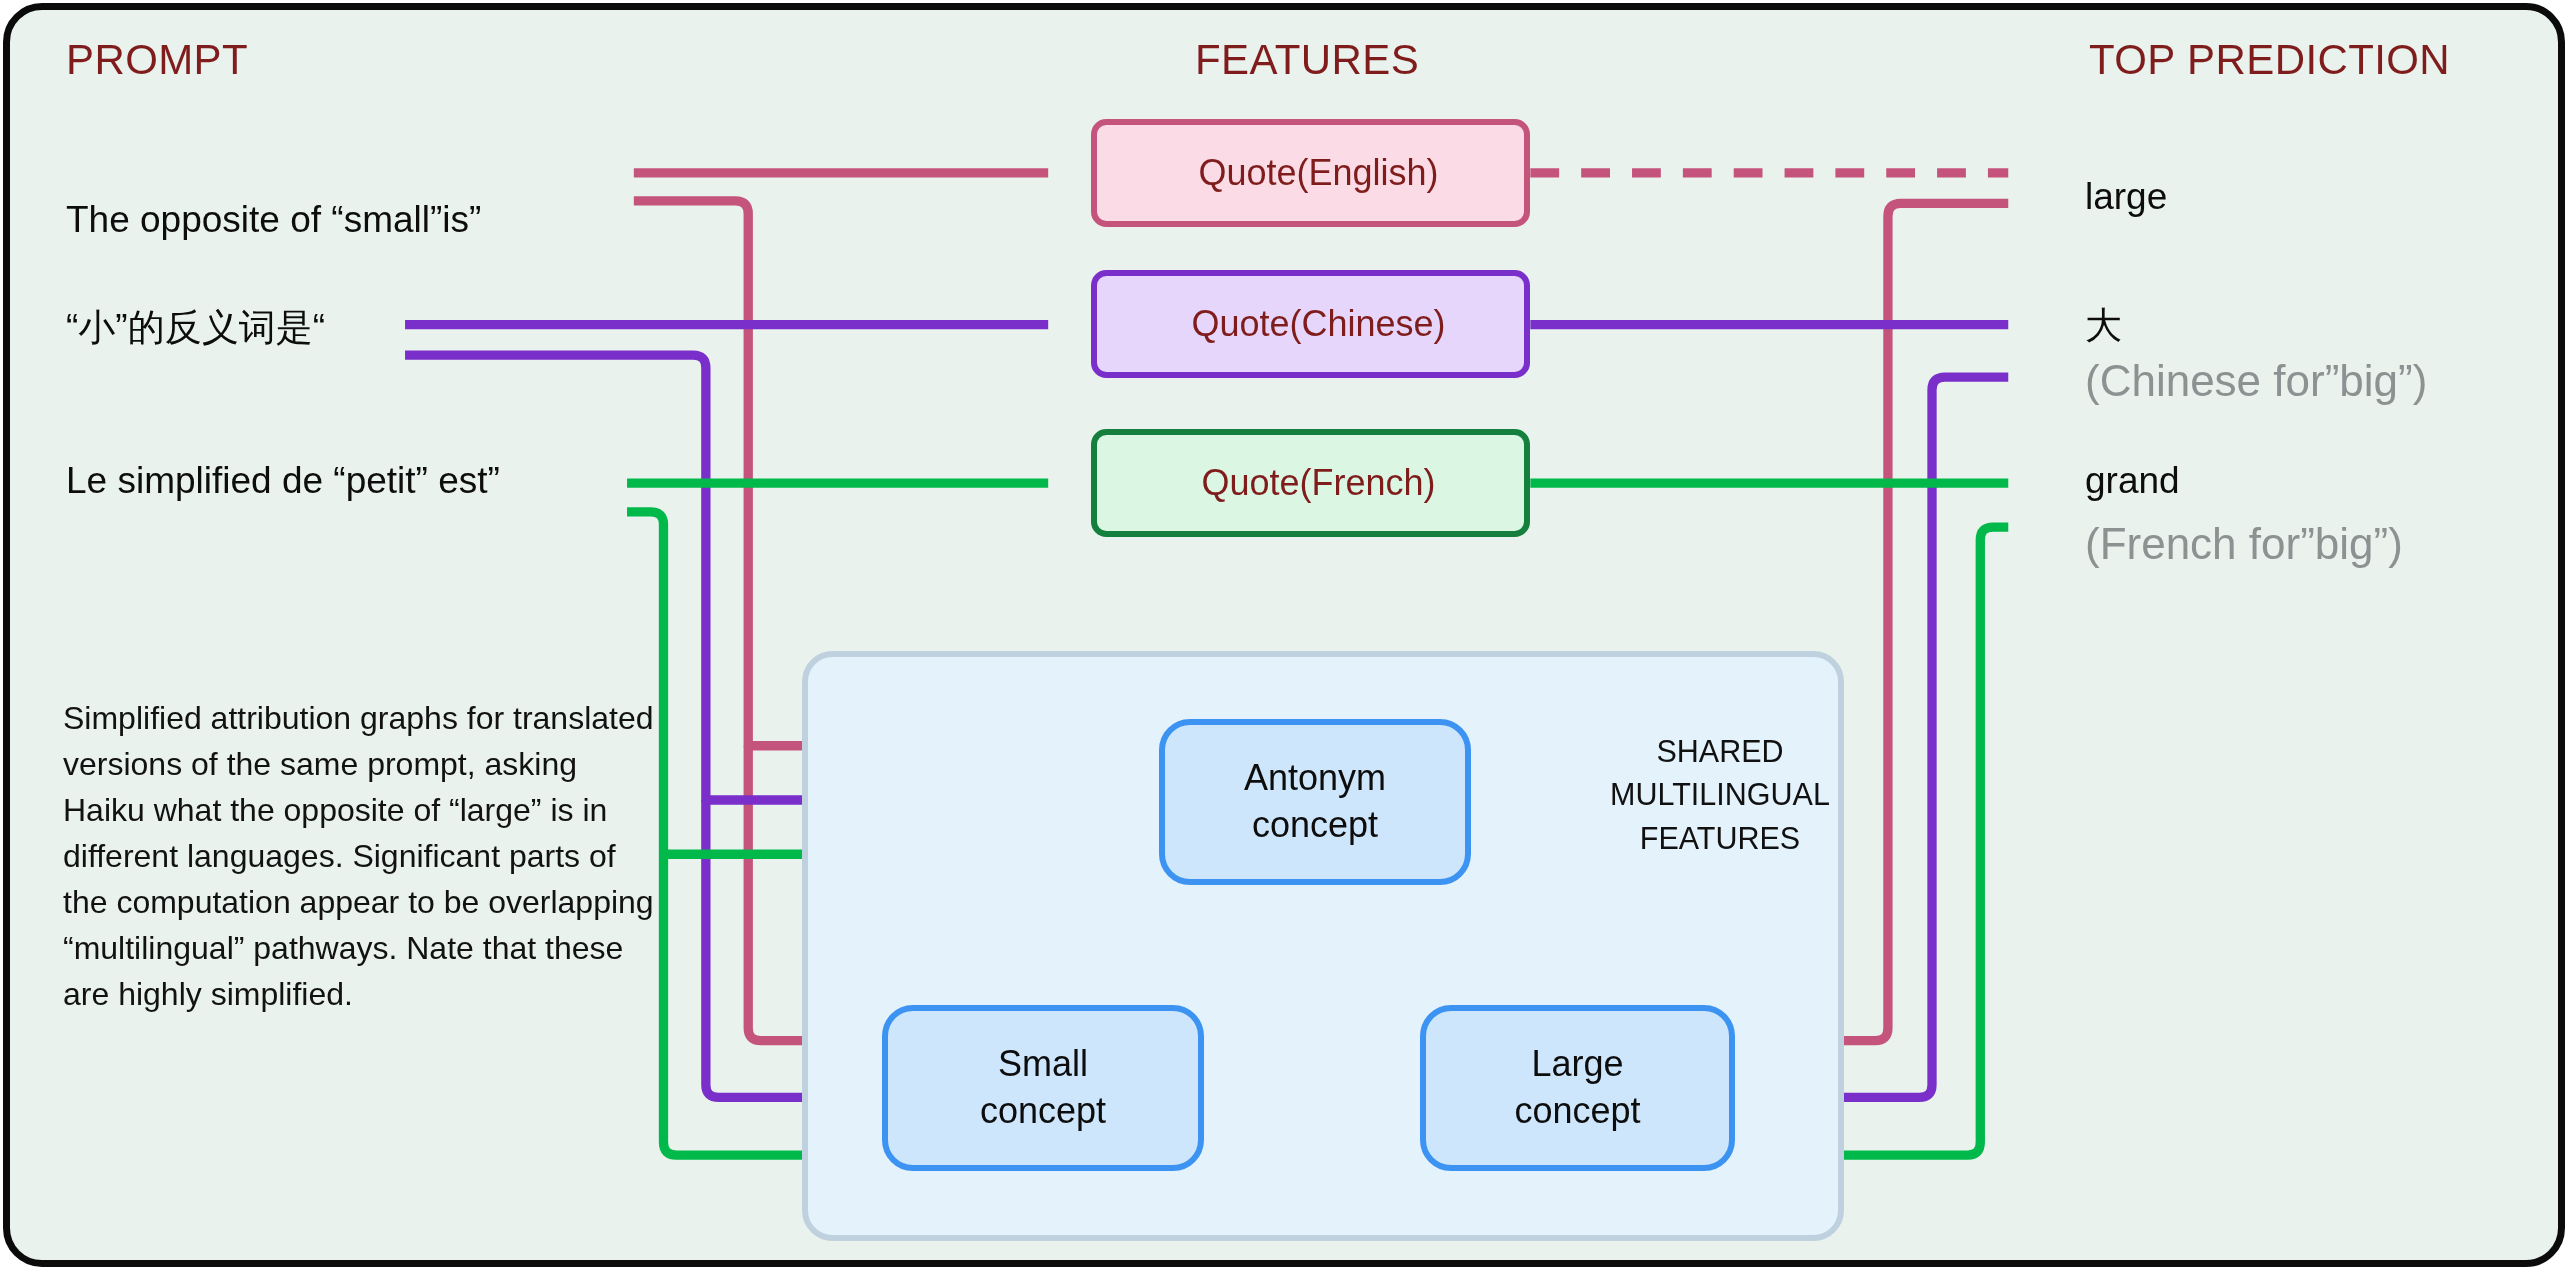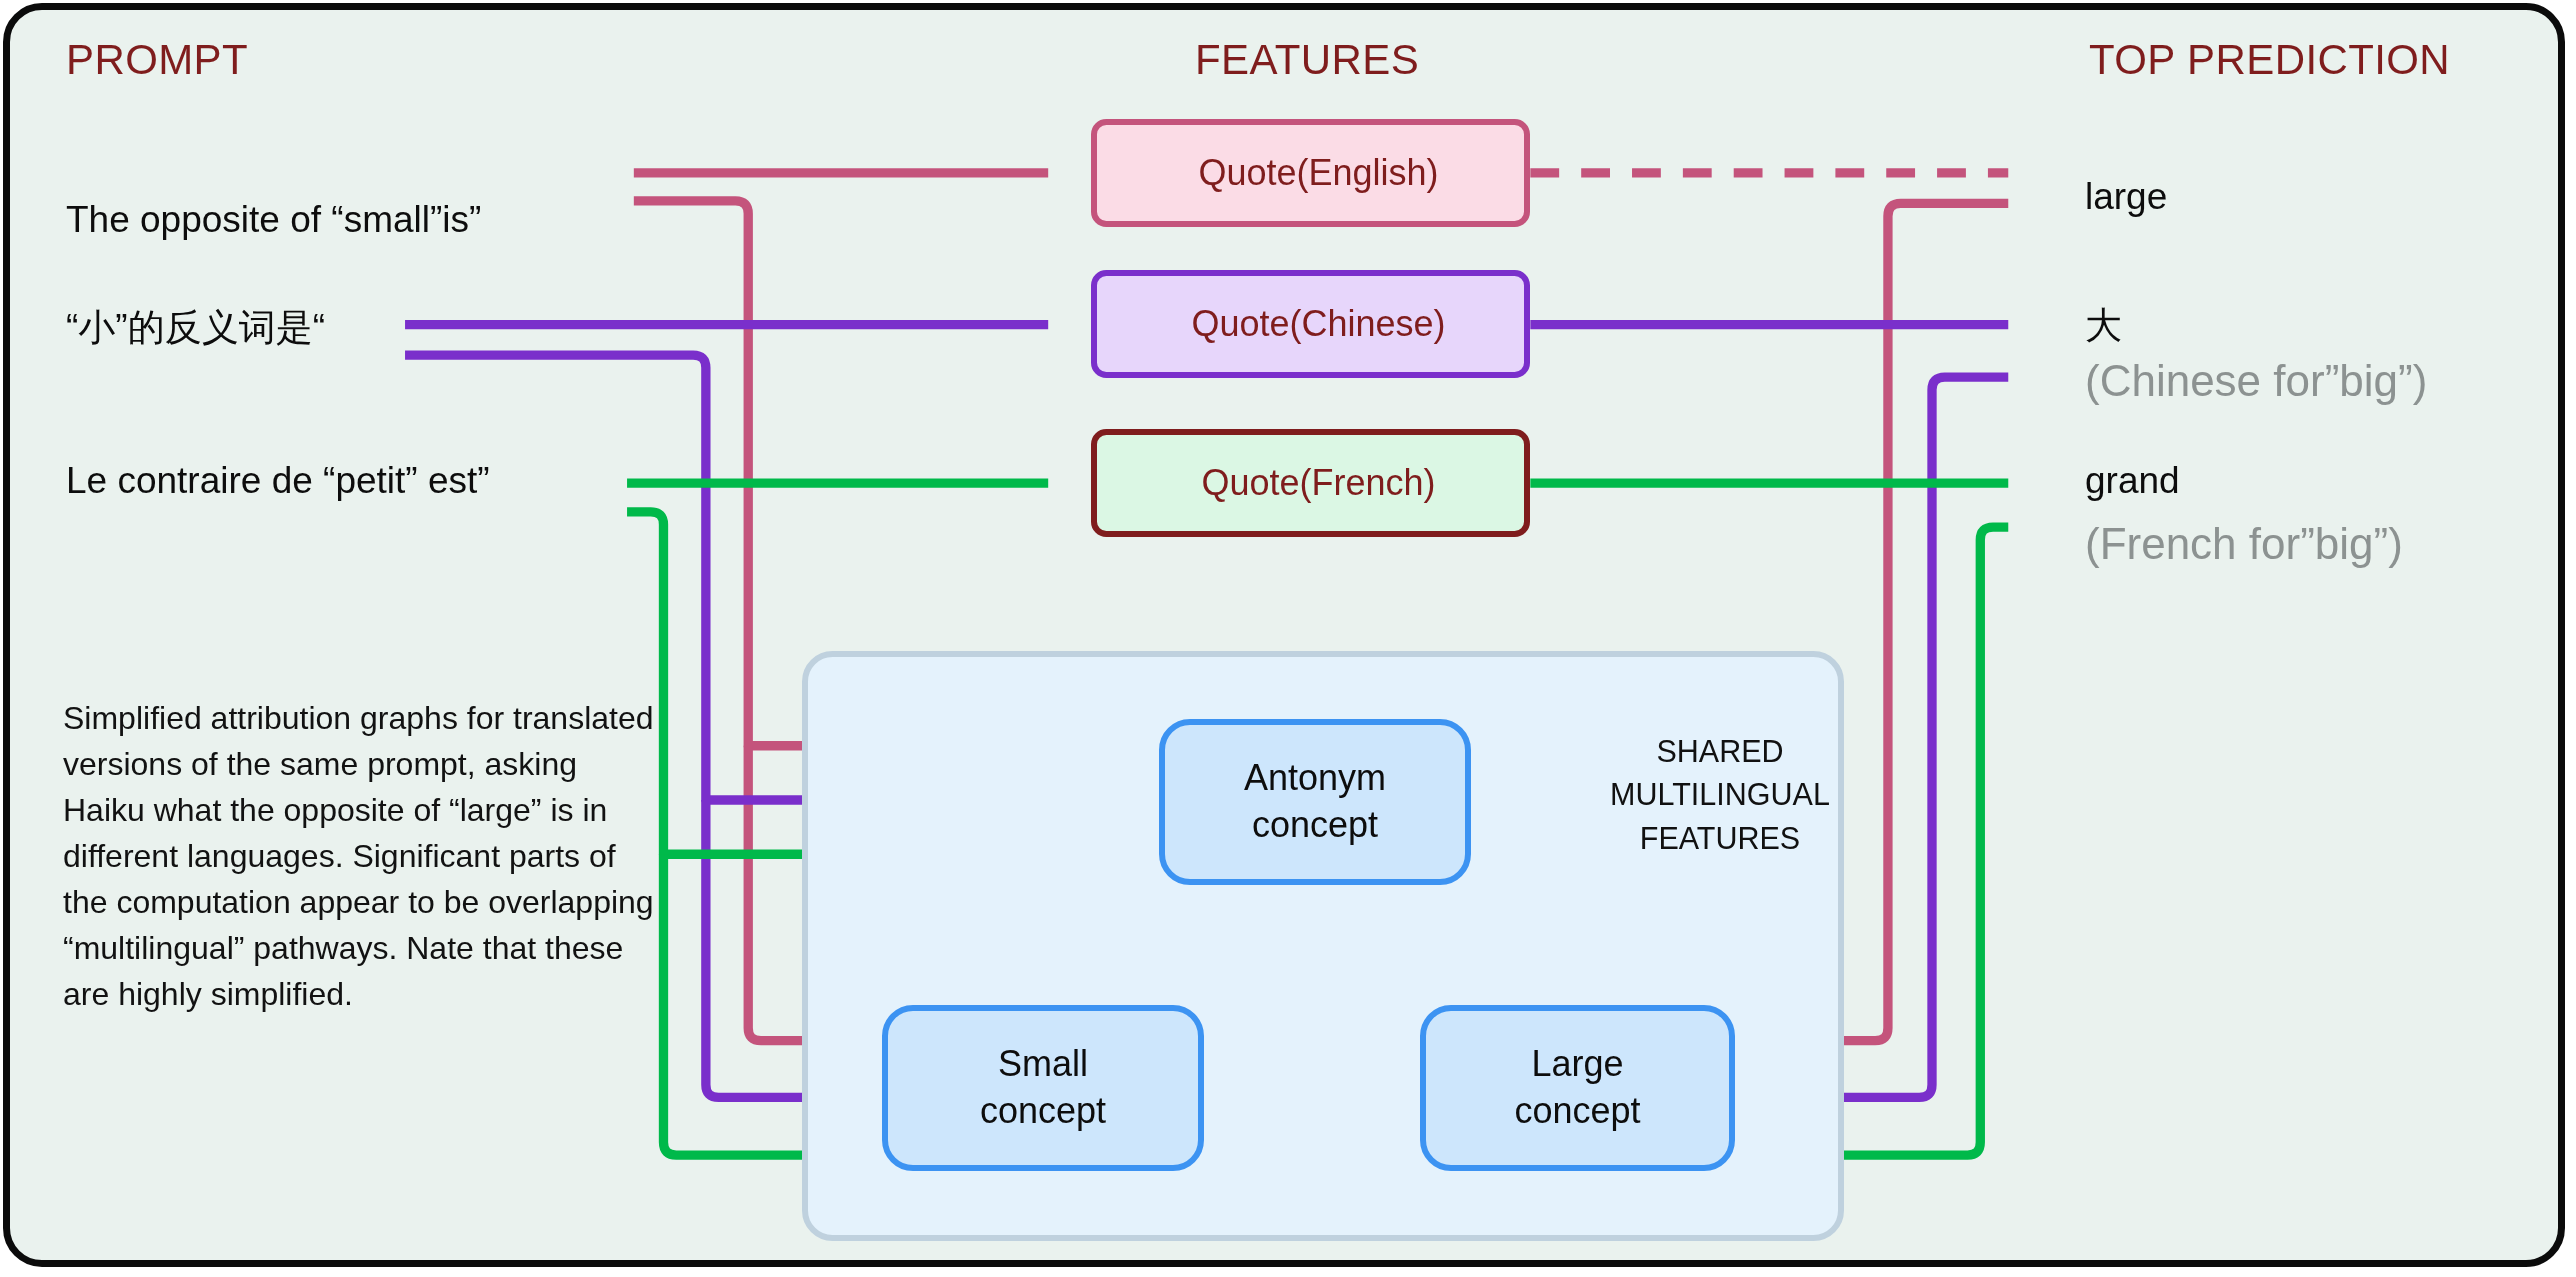--- a/index.html
+++ b/index.html
@@ -49,21 +49,21 @@
     box-sizing:border-box;
     border-radius:15.3px;
     display:flex;align-items:center;justify-content:center;
     font-size:36px;
     color:#7f1d1d;
     text-align:right;
     padding-left:16px;
   }
   .fbox.english{background:#FBDCE6;border:6px solid #C4547C;}
   .fbox.chinese{background:#E7D6FB;border:6px solid #7A2FCB;}
-  .fbox.french {background:#DBF7E4;border:6px solid #7f1d1d;}
+  .fbox.french {background:#DBF7E4;border:6px solid #15803d;}
   .shared-region{
     position:absolute;
     box-sizing:border-box;
     background:#E4F2FC;
     border:6.8px solid #BFD1DE;
     border-radius:30.5px;
   }
   .shared-label{
     position:absolute;
     font-size:30.5px;
@@ -156,21 +156,21 @@
 
     <path d="M 2043,1363 L 2322,1363 Q 2337,1363 2337,1348 L 2337,637 Q 2337,622 2352,622 L 2370,622" stroke="#00B94A" stroke-width="11" marker-end="url(#ah-green)"></path>
   </svg>
 
   <div class="col-head" style="left:66px;top:36px;">PROMPT</div>
   <div class="col-head" style="left:1195px;top:36px;">FEATURES</div>
   <div class="col-head" style="left:2089px;top:36px;">TOP PREDICTION</div>
 
   <div class="prompt-text" style="left:66px;top:151px;margin-top:48px;">The opposite of “small”is”</div>
   <div class="prompt-text" style="left:66px;top:303px;">“小”的反义词是“</div>
-  <div class="prompt-text" style="left:66px;top:460px;">Le contraire de “petit” est”</div>
+  <div class="prompt-text" style="left:66px;top:460px;">Le simplified de “petit” est”</div>
 
   <div class="caption" style="left:63px;top:695px;">Simplified attribution graphs for translated versions of the same prompt, asking Haiku what the opposite of “large” is in different languages. Significant parts of the computation appear to be overlapping “multilingual” pathways. Nate that these are highly simplified.</div>
 
   <div class="fbox english" style="left:1091px;top:119px;width:439px;height:108px;">Quote(English)</div>
   <div class="fbox chinese" style="left:1091px;top:270px;width:439px;height:108px;">Quote(Chinese)</div>
   <div class="fbox french" style="left:1091px;top:429px;width:439px;height:108px;">Quote(French)</div>
 
   <div class="shared-region" style="left:802px;top:651px;width:1042px;height:590px;"></div>
 
   <div class="shared-label" style="left:1593px;top:730px;width:254px;">SHARED

